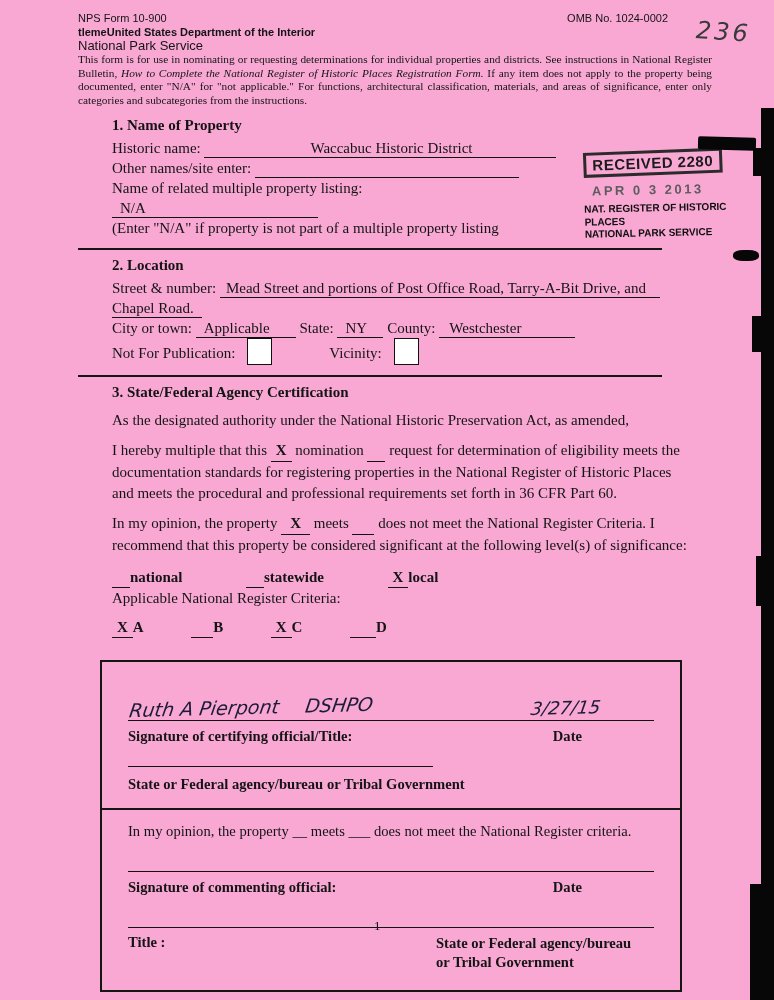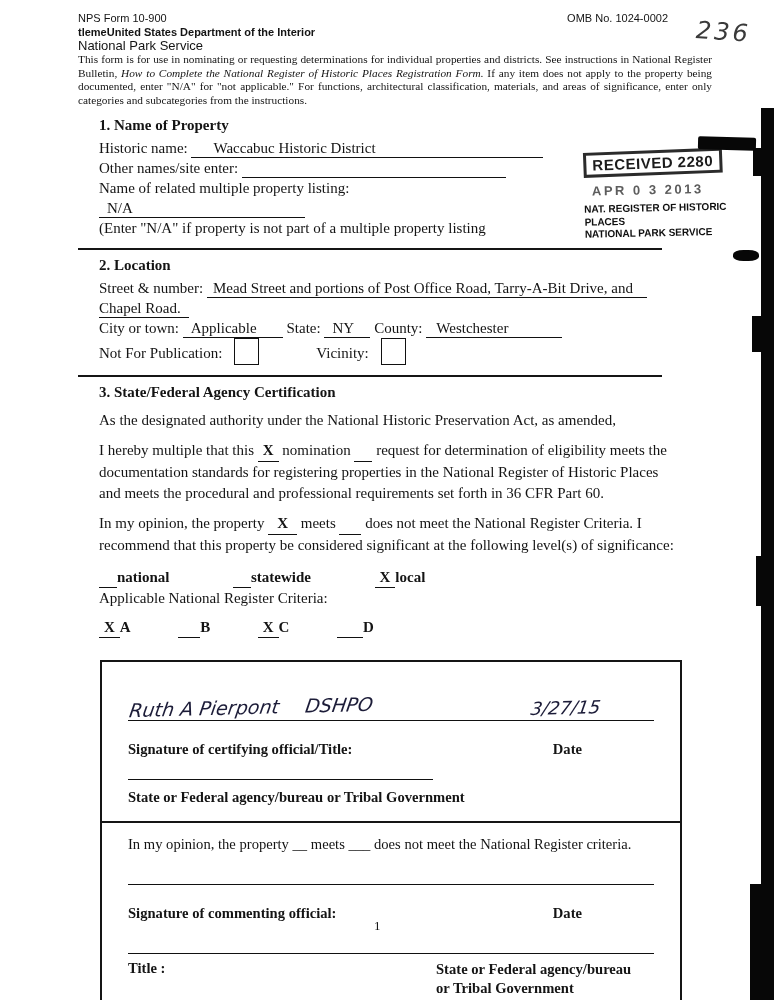--- a/index.html
+++ b/index.html
@@ -1,44 +1,44 @@
 <!DOCTYPE html>
 <html><head>
 <meta charset="utf-8">
 <style>
   html,body{margin:0;padding:0;background:#e8e8e8;}
-  .page{position:relative;width:774px;height:1000px;background:#ffffff;overflow:hidden;
+  .page{position:relative;width:774px;height:1000px;background:#f9a8d4;overflow:hidden;
         font-family:"Liberation Serif",serif;color:#141414;}
   .content{position:relative;padding:12px 0 0 78px;width:640px;}
   .sans{font-family:"Liberation Sans",sans-serif;}
   .b{font-weight:bold;}
   .s11{font-size:11px;}
   .toprow{display:flex;justify-content:space-between;width:590px;}
   .dept{font-family:"Liberation Sans",sans-serif;font-size:11px;font-weight:bold;margin-top:2px;}
   .nps{font-family:"Liberation Sans",sans-serif;font-size:13px;}
   .title{font-family:"Liberation Sans",sans-serif;font-size:23px;font-weight:bold;margin:5px 0 9px;letter-spacing:.2px;}
   .instructions{width:634px;font-size:11.3px;line-height:13.6px;text-align:justify;margin:0 0 10px;}
-  .sec{margin-left:21px;font-size:15px;}
+  .sec{margin-left:34px;font-size:15px;}
   .sec .h{font-weight:bold;margin:2px 0 5px;}
   .line{line-height:19px;margin:1px 0;white-space:nowrap;}
   .fill{display:inline-block;border-bottom:1.4px solid #111;line-height:17px;vertical-align:bottom;box-sizing:border-box;}
   .rule{border-top:2px solid #151515;width:584px;margin:10px 0 7px;}
   .para{width:580px;line-height:21px;margin:9px 0;}
   .blank{display:inline-block;border-bottom:1.4px solid #111;height:15px;vertical-align:bottom;}
   .xmark{display:inline-block;border-bottom:1.4px solid #111;padding:0 5px;font-weight:bold;}
   .gap{display:inline-block;}
   .cbx{display:inline-block;width:23px;height:25px;border:1.6px solid #111;vertical-align:middle;margin:-6px 0 0 8px;background:#fff;}
   
   .sigbox{width:526px;border:2px solid #151515;margin:22px 0 0 22px;padding:20px 26px 18px;font-size:14.6px;}
   .sigrow{display:flex;justify-content:space-between;align-items:flex-end;border-bottom:1.7px solid #111;height:36px;padding:0 2px 2px;}
   .hand{font-family:"DejaVu Sans",sans-serif;font-style:italic;font-size:19px;color:#1c1c38;
         transform:skewX(-10deg) rotate(-1.5deg);white-space:nowrap;}
   .hand .hand2{margin-left:26px;}
   .sigdate{margin-right:52px;font-size:18px;}
-  .lblrow{display:flex;justify-content:space-between;margin-top:20px;}
+  .lblrow{display:flex;justify-content:space-between;margin-top:7px;}
   .datelbl{margin-right:72px;}
   .shortline{width:305px;border-bottom:1.7px solid #111;height:1px;margin-top:20px;}
   .agencyline{margin-top:9px;}
   .boxdiv{border:none;border-top:2px solid #151515;margin:15px -26px 13px;}
   .fullline{border-bottom:1.7px solid #111;height:1px;margin-top:30px;}
   .titlerow{display:flex;justify-content:space-between;margin-top:6px;}
   .agency2{width:212px;margin-right:6px;font-weight:bold;}
   .agency2 span{display:block;line-height:19px;}
   
   .pencil{position:absolute;left:696px;top:18px;font-family:"DejaVu Sans",sans-serif;font-style:italic;
@@ -65,21 +65,21 @@
     </div>
     <div class="dept">tlemeUnited States Department of the Interior</div>
     <div class="nps">National Park Service</div>
 
     <p class="instructions"><span>This form is for use in nominating or requesting determinations for individual properties and districts.  See instructions in National Register Bulletin, </span><i>How to Complete the National Register of Historic Places Registration Form.</i><span>  If any item does not apply to the property being documented, enter "N/A" for "not applicable."  For functions, architectural classification, materials, and areas of significance, enter only categories and subcategories from the instructions.</span></p>
 
     <div class="sec">
       <div class="h">1.  Name of Property</div>
       <div class="line">
         <span>Historic name:</span>
-        <span class="fill" style="width:352px;padding-left:22px;">Waccabuc Historic District</span>
+        <span class="fill" style="width:352px;padding-left:22px;text-align:center;">Waccabuc Historic District</span>
       </div>
       <div class="line">
         <span>Other names/site enter:</span>
         <span class="fill" style="width:264px;"></span>
       </div>
       <div class="line">
         <span>Name of related multiple property listing:</span>
       </div>
       <div class="line">
         <span class="fill" style="width:206px;padding-left:8px;">N/A</span>

